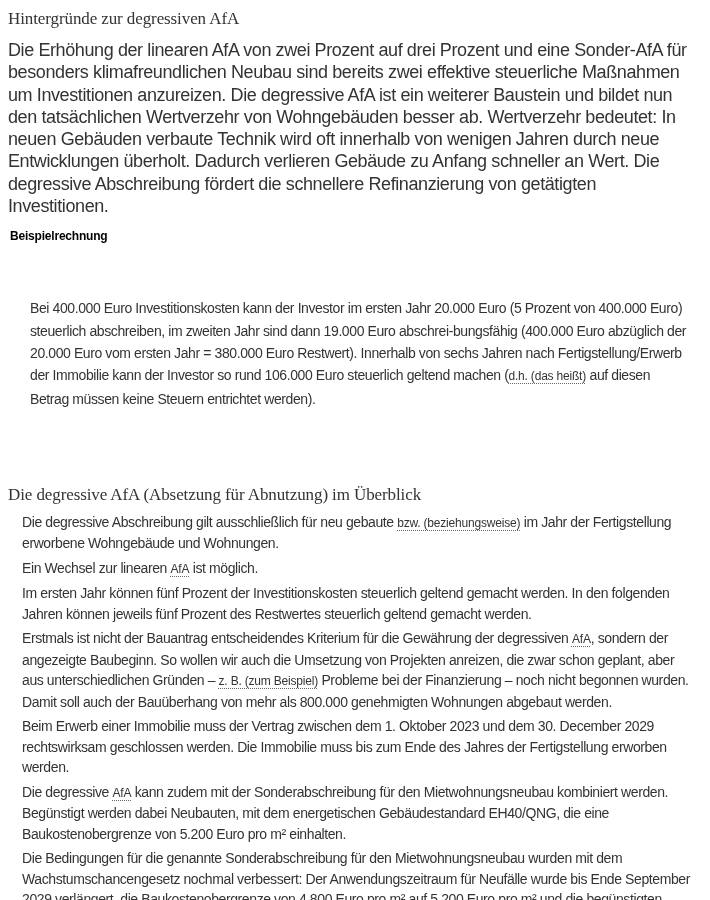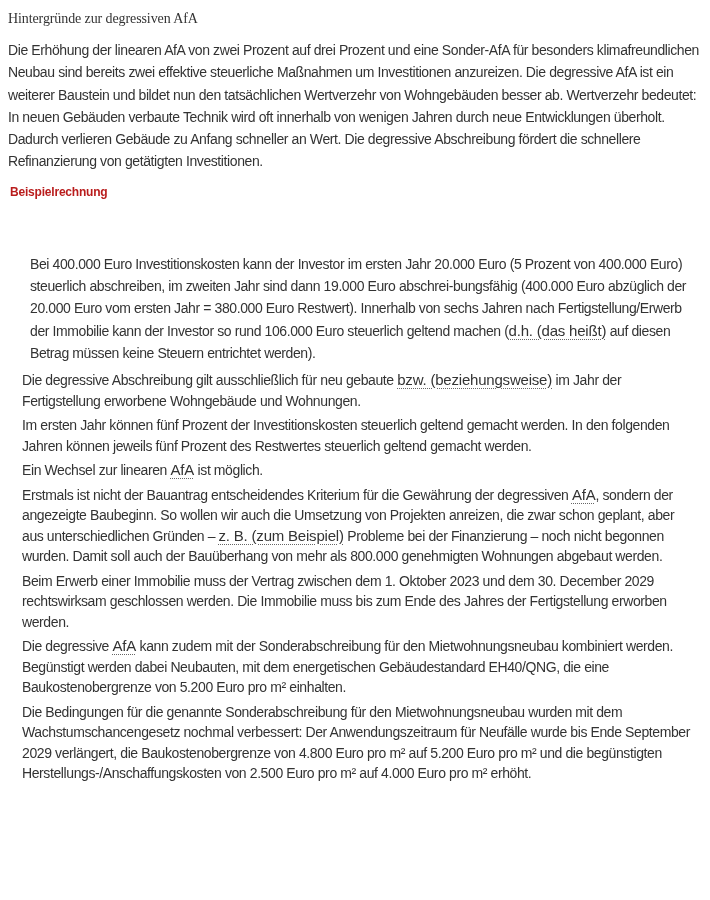--- a/index.html
+++ b/index.html
@@ -16,41 +16,41 @@
     -webkit-font-smoothing: antialiased;
   }
   .content {
     box-sizing: border-box;
     width: 710px;
     padding: 8px 10px 0 8px;
   }
   h2.serif-heading {
     font-family: "Liberation Serif", "DejaVu Serif", serif;
     font-weight: 400;
-    font-size: 14px;
+    font-size: 17px;
     line-height: 22px;
     letter-spacing: -0.1px;
     color: #333333;
     margin: 0;
   }
   h2.overview-heading {
     margin-top: 74px;
   }
   p.body-paragraph {
-    font-size: 14px;
+    font-size: 18px;
     line-height: 22.3px;
     letter-spacing: -0.4px;
     margin: 9px 0 0 0;
     width: 692px;
   }
   h4.example-label {
     font-size: 12px;
     font-weight: 700;
     letter-spacing: -0.2px;
-    color: #b91c1c;
+    color: #000000;
     margin: 12px 0 0 2px;
   }
   blockquote.example-quote {
     font-size: 14px;
     line-height: 22.3px;
     letter-spacing: -0.4px;
     margin: 54px 12px 0 22px;
     width: 658px;
   }
   ul.overview-list {
@@ -60,21 +60,21 @@
     width: 682px;
     font-size: 14px;
     line-height: 20.5px;
     letter-spacing: -0.4px;
   }
   ul.overview-list li {
     margin: 4px;
     padding: 0;
   }
   .abbr {
-    font-size: 15px;
+    font-size: 12px;
     letter-spacing: -0.2px;
     text-decoration-line: underline;
     text-decoration-style: dotted;
     text-decoration-color: #666666;
     text-decoration-thickness: 1px;
     text-underline-offset: 2.5px;
   }
 </style>
 </head>
 <body>
@@ -85,25 +85,26 @@
     <h2 class="serif-heading">Hintergründe zur degressiven AfA</h2>
 
     <p class="body-paragraph">Die Erhöhung der linearen AfA von zwei Prozent auf drei Prozent und eine Sonder-AfA für besonders klimafreundlichen Neubau sind bereits zwei effektive steuerliche Maßnahmen um Investitionen anzureizen. Die degressive AfA ist ein weiterer Baustein und bildet nun den tatsächlichen Wertverzehr von Wohngebäuden besser ab. Wertverzehr bedeutet: In neuen Gebäuden verbaute Technik wird oft innerhalb von wenigen Jahren durch neue Entwicklungen überholt. Dadurch verlieren Gebäude zu Anfang schneller an Wert. Die degressive Abschreibung fördert die schnellere Refinanzierung von getätigten Investitionen.</p>
 
     <h4 class="example-label">Beispielrechnung</h4>
 
     <blockquote class="example-quote">Bei 400.000 Euro Investitionskosten kann der Investor im ersten Jahr 20.000 Euro (5 Prozent von 400.000 Euro) steuerlich abschreiben, im zweiten Jahr sind dann 19.000 Euro abschrei-bungsfähig (400.000 Euro abzüglich der 20.000 Euro vom ersten Jahr = 380.000 Euro Restwert). Innerhalb von sechs Jahren nach Fertigstellung/Erwerb der Immobilie kann der Investor so rund 106.000 Euro steuerlich geltend machen (<span class="abbr">d.h. (das heißt)</span> auf diesen Betrag müssen keine Steuern entrichtet werden).</blockquote>
   </section>
 
   <section>
+    <h2 class="serif-heading overview-heading">Die degressive AfA (Absetzung für Abnutzung) im Überblick</h2>
 
     <ul class="overview-list">
       <li>Die degressive Abschreibung gilt ausschließlich für neu gebaute <span class="abbr">bzw. (beziehungsweise)</span> im Jahr der Fertigstellung erworbene Wohngebäude und Wohnungen.</li>
+      <li>Ein Wechsel zur linearen <span class="abbr">AfA</span> ist möglich.</li>
       <li>Im ersten Jahr können fünf Prozent der Investitionskosten steuerlich geltend gemacht werden. In den folgenden Jahren können jeweils fünf Prozent des Restwertes steuerlich geltend gemacht werden.</li>
-      <li>Ein Wechsel zur linearen <span class="abbr">AfA</span> ist möglich.</li>
       <li>Erstmals ist nicht der Bauantrag entscheidendes Kriterium für die Gewährung der degressiven <span class="abbr">AfA</span>, sondern der angezeigte Baubeginn. So wollen wir auch die Umsetzung von Projekten anreizen, die zwar schon geplant, aber aus unterschiedlichen Gründen – <span class="abbr">z. B. (zum Beispiel)</span> Probleme bei der Finanzierung – noch nicht begonnen wurden. Damit soll auch der Bauüberhang von mehr als 800.000 genehmigten Wohnungen abgebaut werden.</li>
       <li>Beim Erwerb einer Immobilie muss der Vertrag zwischen dem 1. Oktober 2023 und dem 30. December 2029 rechtswirksam geschlossen werden. Die Immobilie muss bis zum Ende des Jahres der Fertigstellung erworben werden.</li>
       <li>Die degressive <span class="abbr">AfA</span> kann zudem mit der Sonderabschreibung für den Mietwohnungsneubau kombiniert werden. Begünstigt werden dabei Neubauten, mit dem energetischen Gebäudestandard EH40/QNG, die eine Baukostenobergrenze von 5.200 Euro pro m² einhalten.</li>
       <li>Die Bedingungen für die genannte Sonderabschreibung für den Mietwohnungsneubau wurden mit dem Wachstumschancengesetz nochmal verbessert: Der Anwendungszeitraum für Neufälle wurde bis Ende September 2029 verlängert, die Baukostenobergrenze von 4.800 Euro pro m² auf 5.200 Euro pro m² und die begünstigten Herstellungs-/Anschaffungskosten von 2.500 Euro pro m² auf 4.000 Euro pro m² erhöht.</li>
     </ul>
   </section>
 
 </article>
 
 </body></html>

